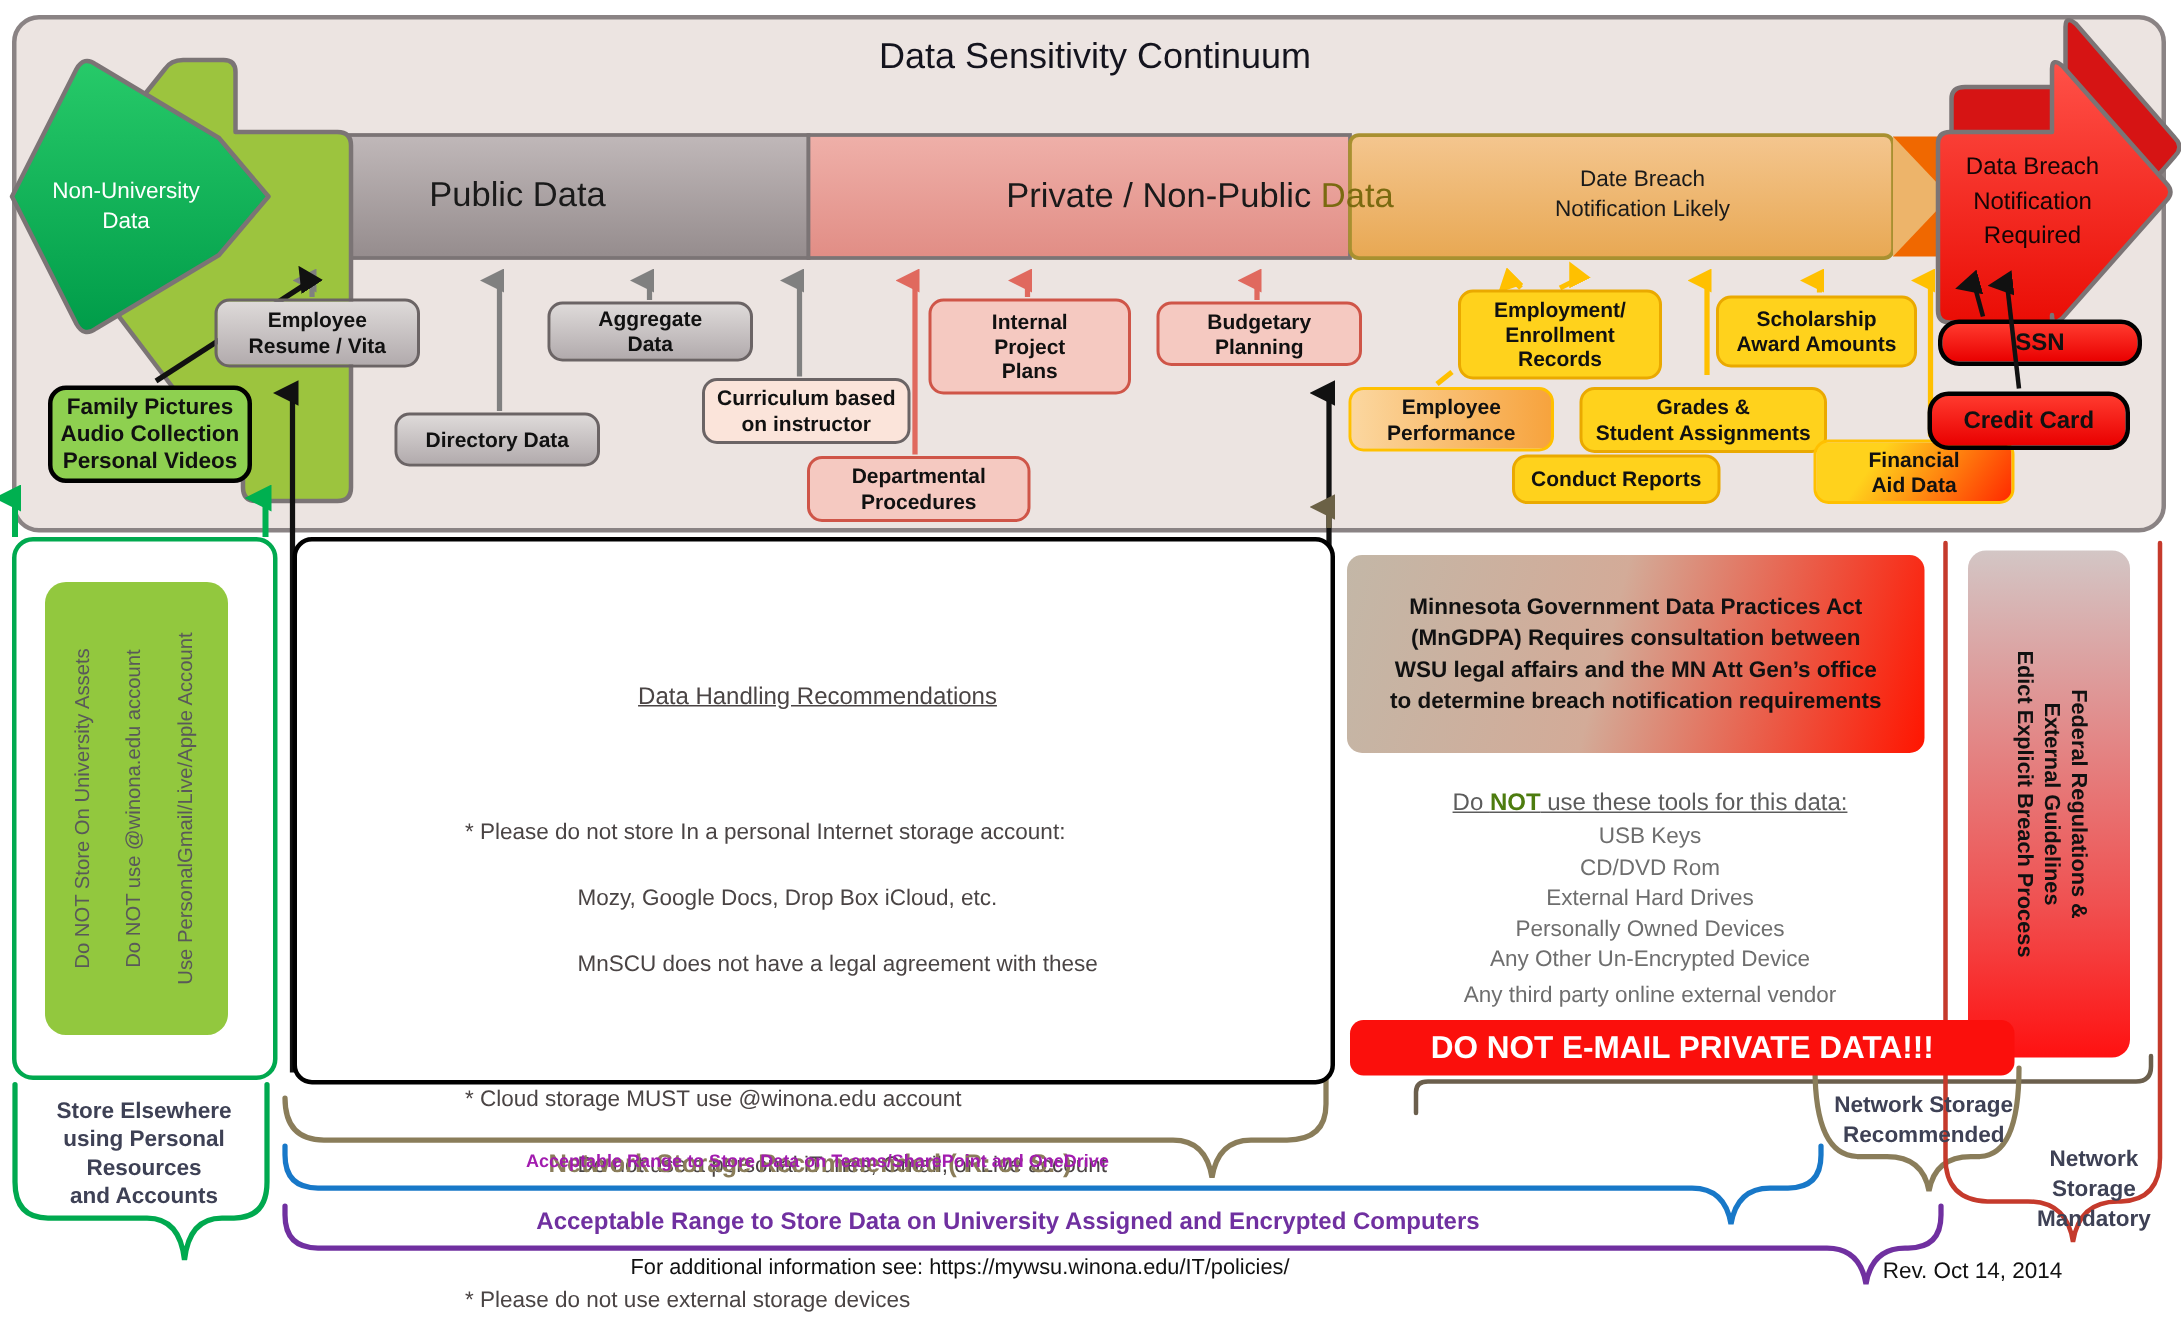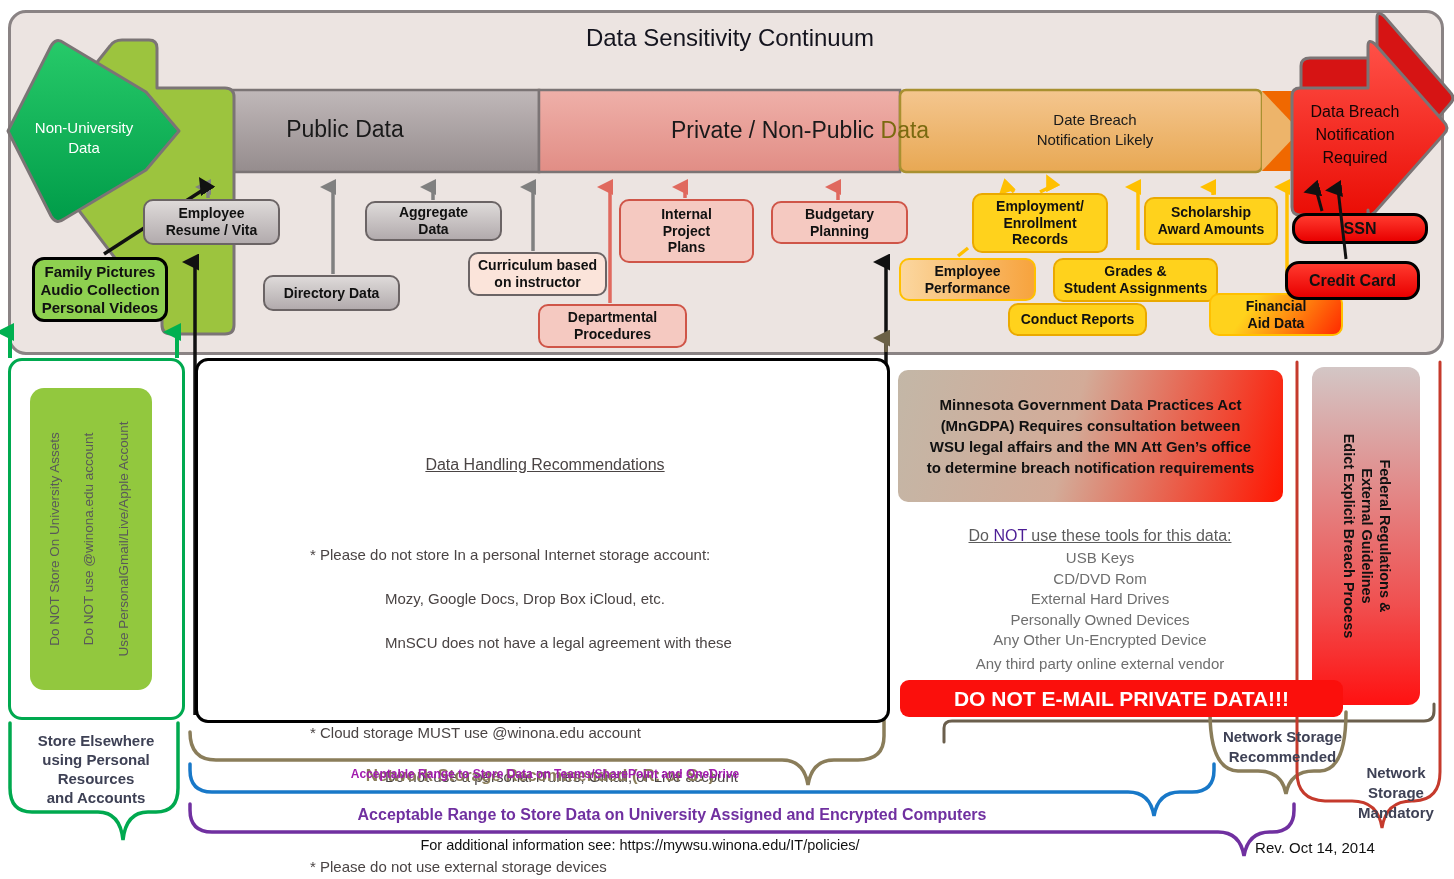--- a/index.html
+++ b/index.html
@@ -32,21 +32,21 @@
   .mngdpa{background:linear-gradient(105deg,#c3b7a7 0%,#d3ab98 45%,#ff1500 100%);
           border-radius:10px;font-weight:bold;font-size:15px;line-height:1.4;
           display:flex;align-items:center;justify-content:center;text-align:center;}
   .banner{background:#fb0f0c;border-radius:9px;display:flex;align-items:center;justify-content:center;
           font-weight:bold;font-size:21px;color:#ffffff;}
   .fedbox{background:linear-gradient(180deg,#d3c6c5 0%,#f05050 70%,#ff1111 100%);border-radius:12px;}
   .handl{font-size:15px;color:#4a4444;line-height:22px;}
   .handl .h-title{font-size:16px;text-decoration:underline;text-align:center;display:block;}
   .listmid{font-size:15px;color:#6e6e6e;text-align:center;line-height:20.6px;}
   .nothead{font-size:16px;color:#5c5c5c;text-decoration:underline;text-align:center;}
-  .nothead .rednot{color:#4c1d95;font-weight:normal;}
+  .nothead .rednot{color:#4d7c0f;font-weight:bold;}
   .slate{color:#3e4155;font-weight:bold;}
   .brace-label{position:absolute;z-index:2;font-weight:bold;text-align:center;white-space:pre-line;}
   .vline{position:absolute;z-index:2;text-align:center;transform-origin:center;}
 </style>
 </head>
 <body>
 
 <div class="stage">
 
   <div class="abs topbox"></div>

